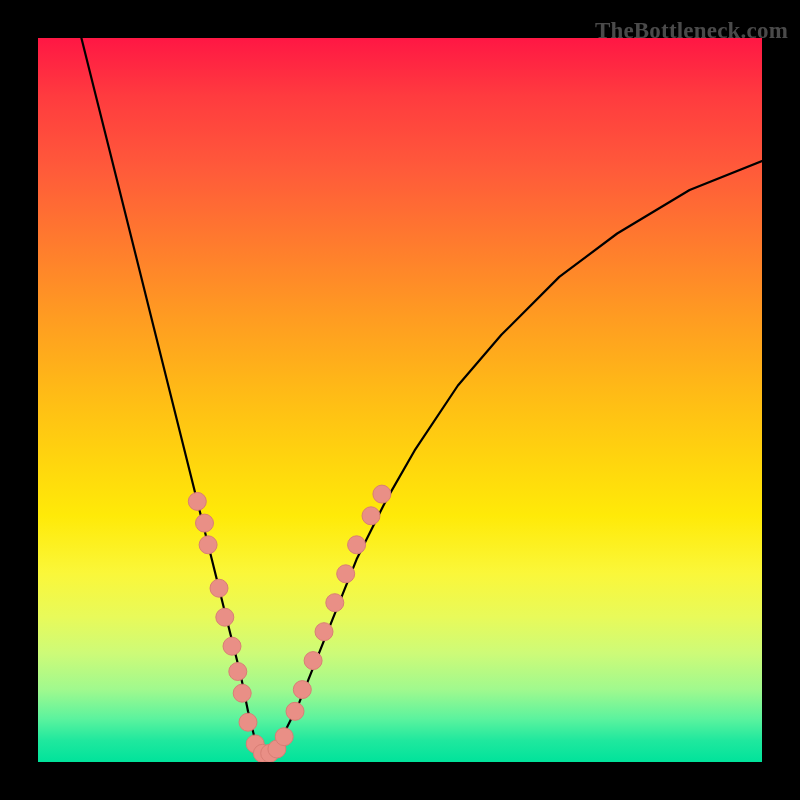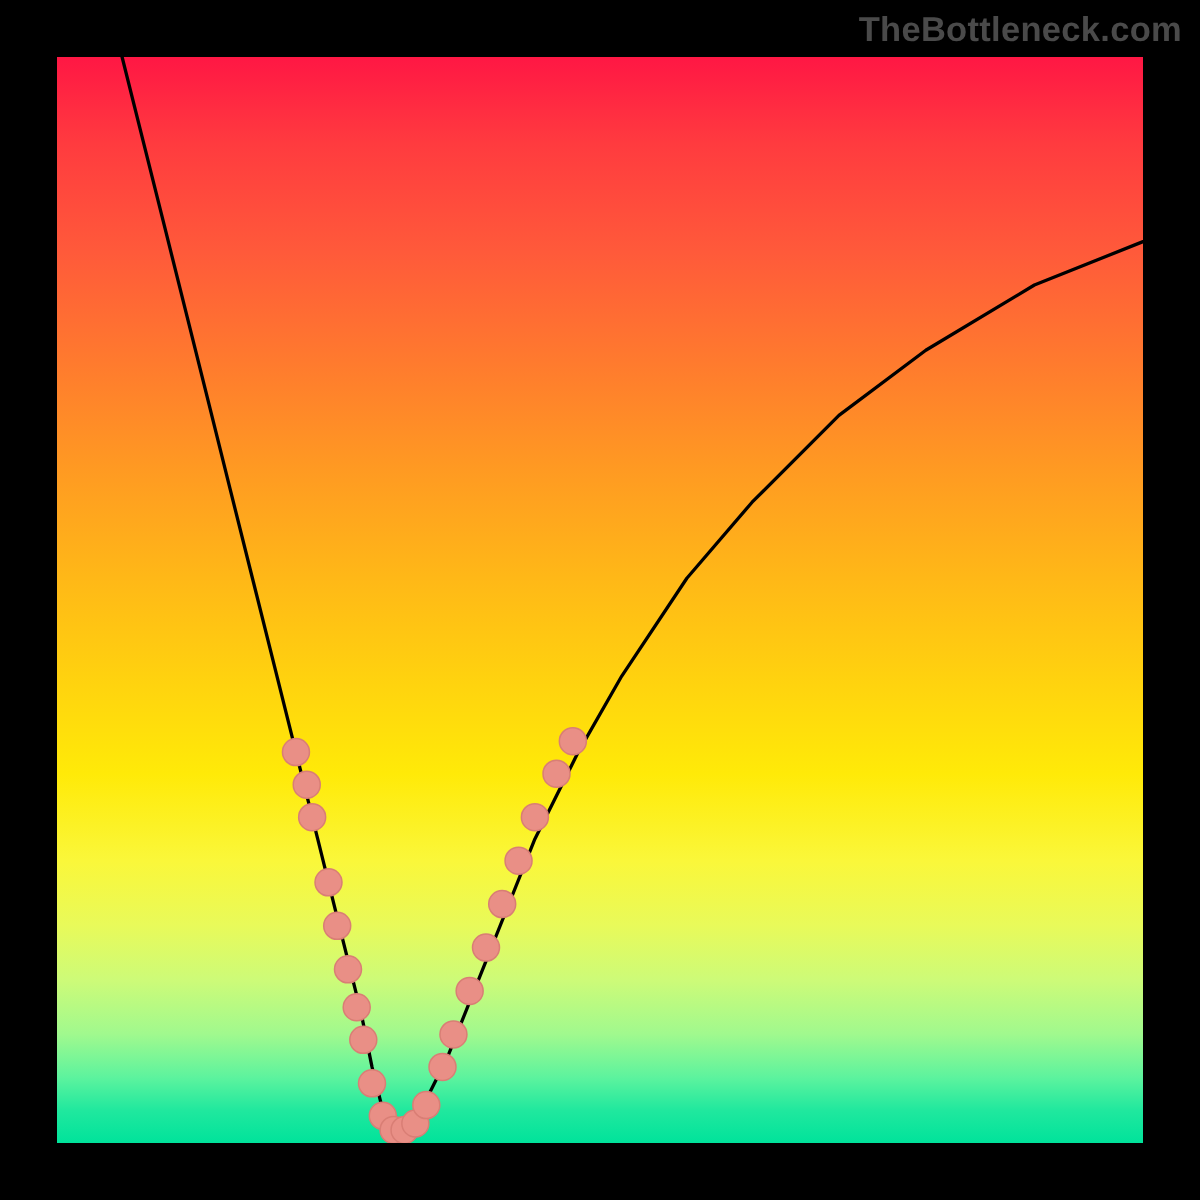--- a/index.html
+++ b/index.html
@@ -38,27 +38,28 @@
       #e8fa5a 80%,
       #cdfb78 85%,
       #a0f98e 90%,
       #5cf39e 94%,
       #20e89e 97%,
       #00e39b 100%
     );
   }
   .watermark {
     position: absolute;
-    top: 6px;
+    top: 18px;
     right: 12px;
     color: #4a4a4a;
     font-size: 23px;
     font-weight: 600;
     letter-spacing: 0.2px;
     user-select: none;
+    font-family: Liberation Serif, serif;
   }
   svg.curve {
     position: absolute;
     left: 0;
     top: 0;
     width: 724px;
     height: 724px;
     pointer-events: none;
   }
 </style>

